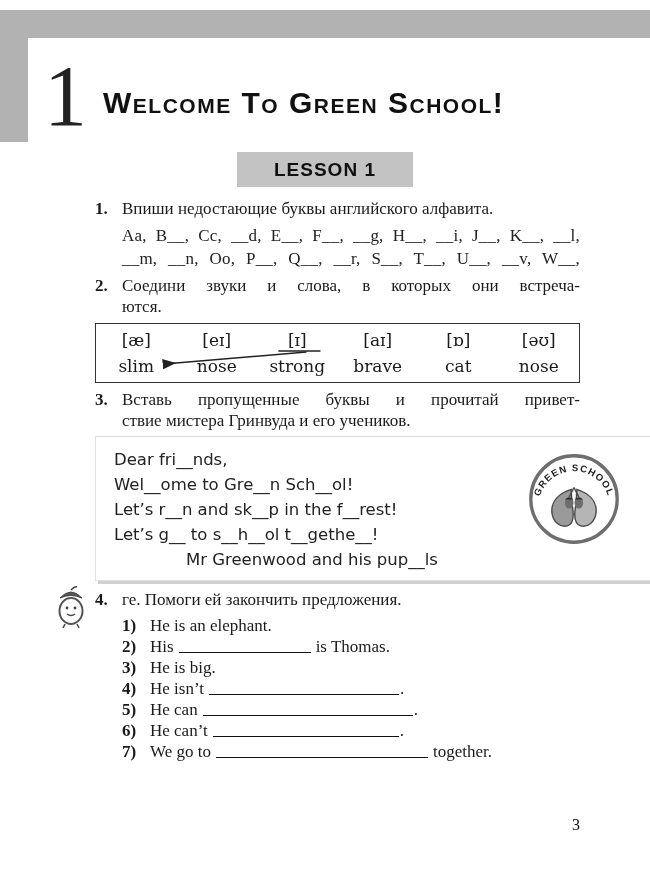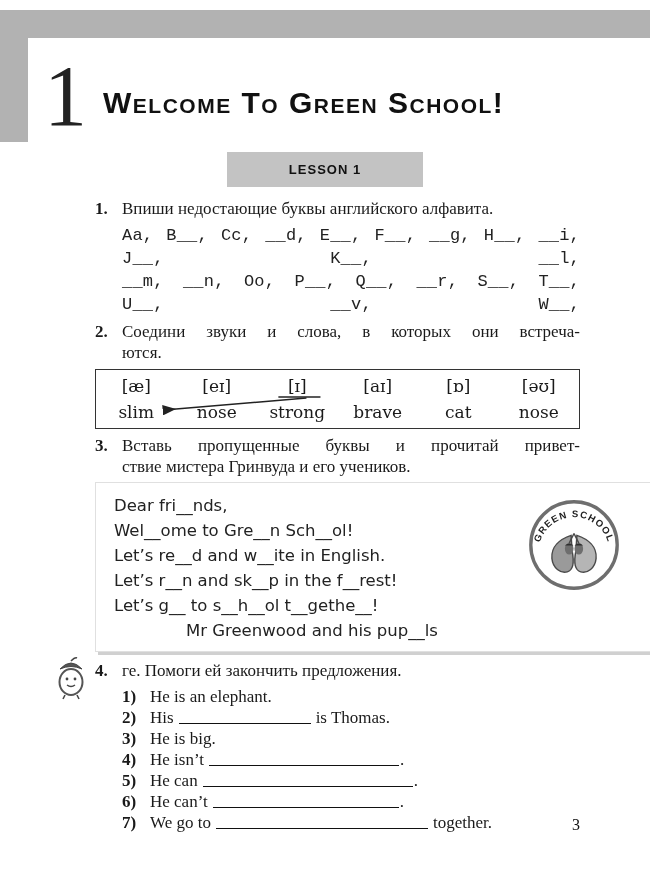--- a/index.html
+++ b/index.html
@@ -32,39 +32,39 @@
   .unit-title {
     font-family: "Liberation Sans", "DejaVu Sans", sans-serif;
     font-variant: small-caps;
     font-weight: bold; font-size: 30px; letter-spacing: 1.5px;
     margin-left: 16px; padding-bottom: 12px; color: #111;
     white-space: nowrap;
   }
 
   
   .lesson-banner {
-    width: 196px; height: 35px; margin: 0 auto;
+    width: 176px; height: 35px; margin: 0 auto;
     background: #c3c3c3;
     display: flex; align-items: center; justify-content: center;
     font-family: "Liberation Sans", "DejaVu Sans", sans-serif;
-    font-weight: bold; font-size: 13px; letter-spacing: 1px; color: #111;
+    font-weight: bold; font-size: 19px; letter-spacing: 1px; color: #111;
   }
 
   
   .content { margin: 11px 70px 0 122px; }
   .ex { position: relative; }
   .ex-num {
     position: absolute; left: -27px; top: 0;
     font-weight: bold; font-size: 17px; line-height: 21px;
   }
   .instr { font-size: 17px; line-height: 21px; margin: 0; }
   .jl { text-align: justify; text-align-last: justify; -moz-text-align-last: justify; }
 
   
-  .alphabet { margin-top: 5px; font-family: Liberation Mono, monospace;
+  .alphabet { margin-top: 5px; font-family: Liberation Serif, serif;
     font-size: 17px; line-height: 23px; letter-spacing: 0.2px; word-spacing: 2px; color: #222; }
 
   
   .ex2 { margin-top: 5px; }
   .sounds-box {
     margin: 6px 0 0 -27px; width: 485px; height: 60px;
     border: 1.4px solid #333; position: relative;
     padding: 5px 0 7px;
   }
   .srow { display: flex; }
@@ -175,21 +175,20 @@
     </section>
 
     <section class="ex ex3">
       <span class="ex-num">3.</span>
       <p class="instr jl">Вставь пропущенные буквы и прочитай привет-</p>
       <p class="instr">ствие мистера Гринвуда и его учеников.</p>
 
       <div class="letter-box">
         <div class="letter-line">Dear fri__nds,</div>
         <div class="letter-line">Wel__ome to Gre__n Sch__ol!</div>
-        <div class="letter-line">Let’s re__d and w__ite in English.</div>
         <div class="letter-line">Let’s r__n and sk__p in the f__rest!</div>
         <div class="letter-line">Let’s g__ to s__h__ol t__gethe__!</div>
         <div class="letter-line signature">Mr Greenwood and his pup__ls</div>
 
         <svg class="logo" width="96" height="96" viewBox="0 0 100 100">
           <circle cx="50" cy="50" r="45" fill="#ffffff" stroke="#6e6e6e" stroke-width="3.5"></circle>
           <path id="logo-arc" d="M 13 58 A 37 37 0 1 1 87 58" fill="none"></path>
           <text font-family="Liberation Sans, DejaVu Sans, sans-serif" font-size="10" font-weight="bold" letter-spacing="1.2" fill="#222">
             <textPath href="#logo-arc" startOffset="50%" text-anchor="middle">GREEN SCHOOL</textPath>
           </text>

